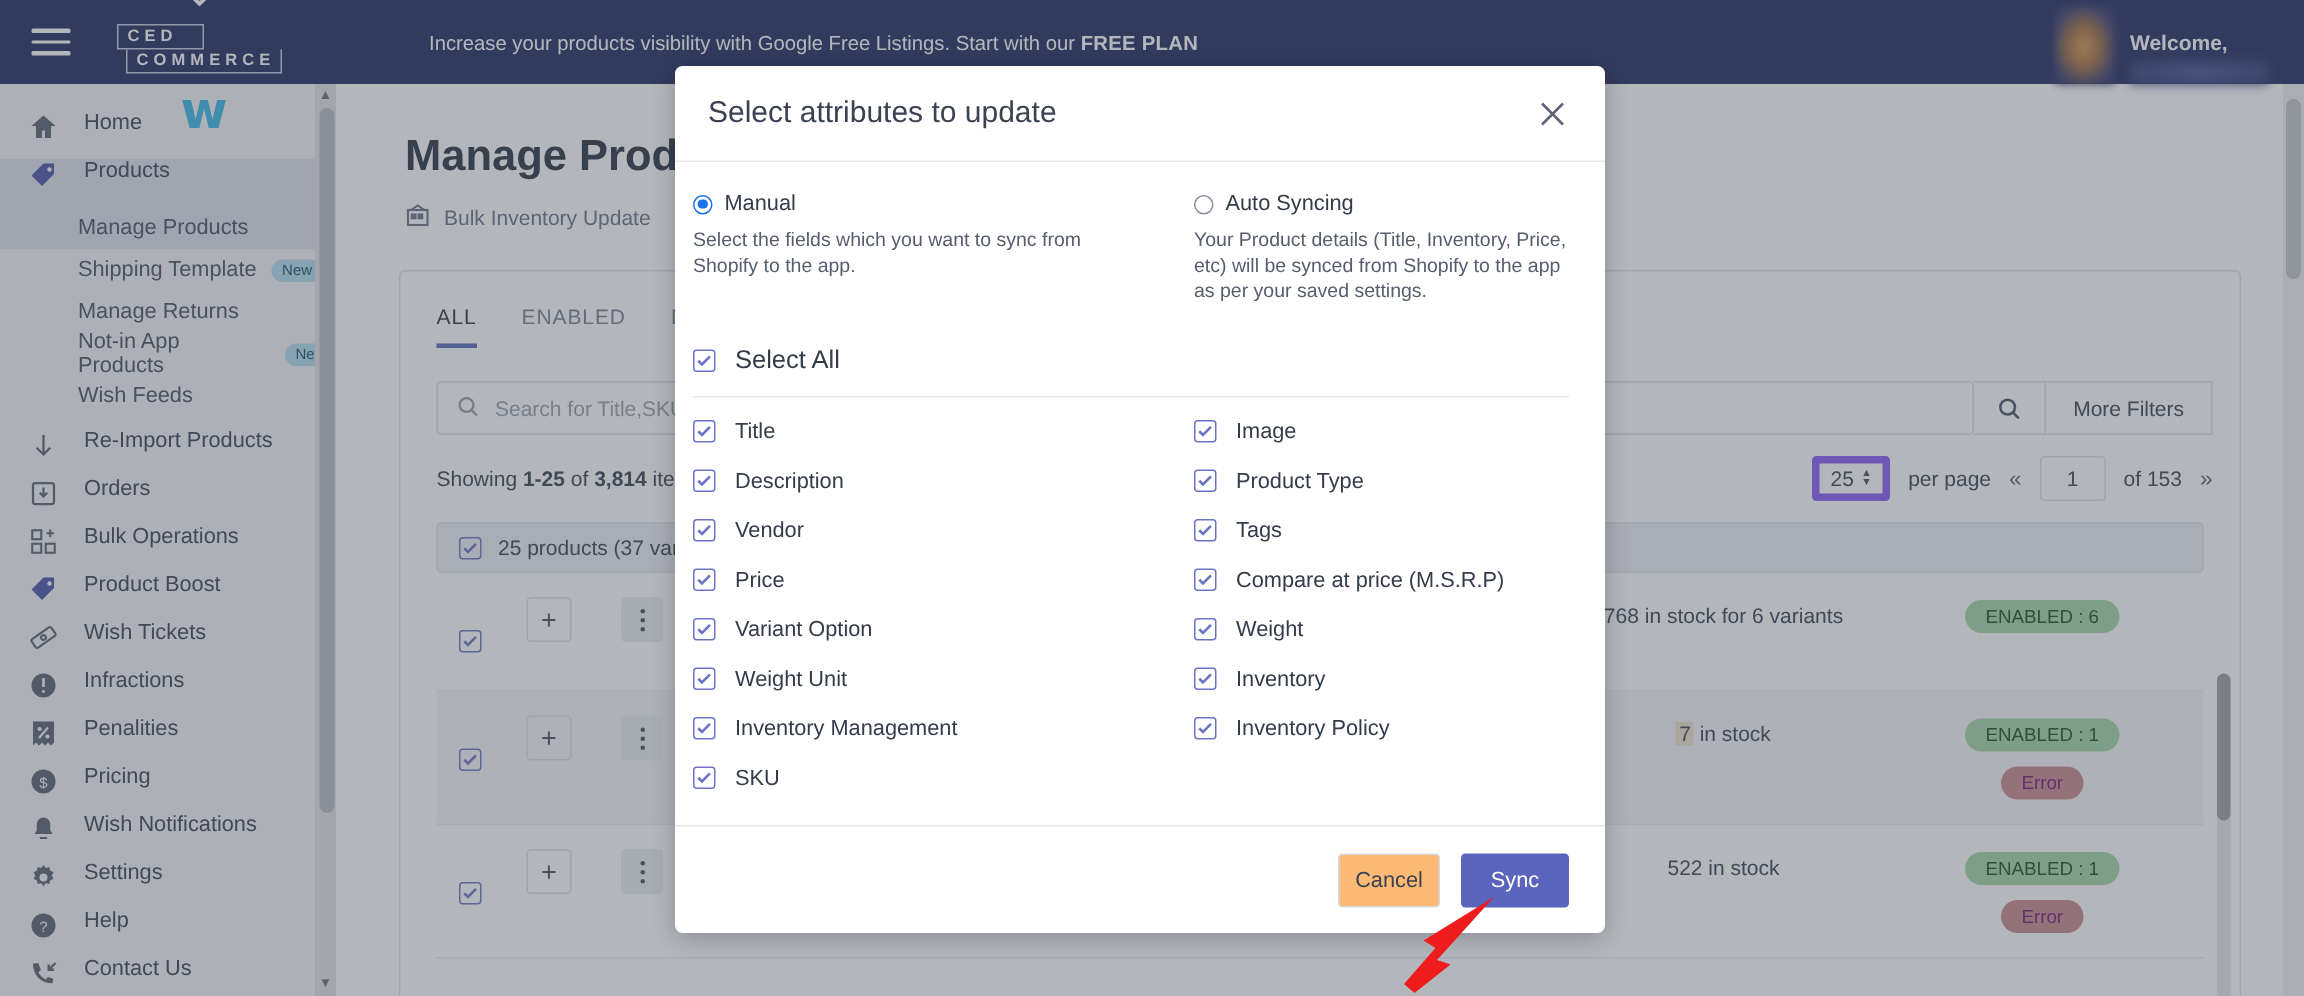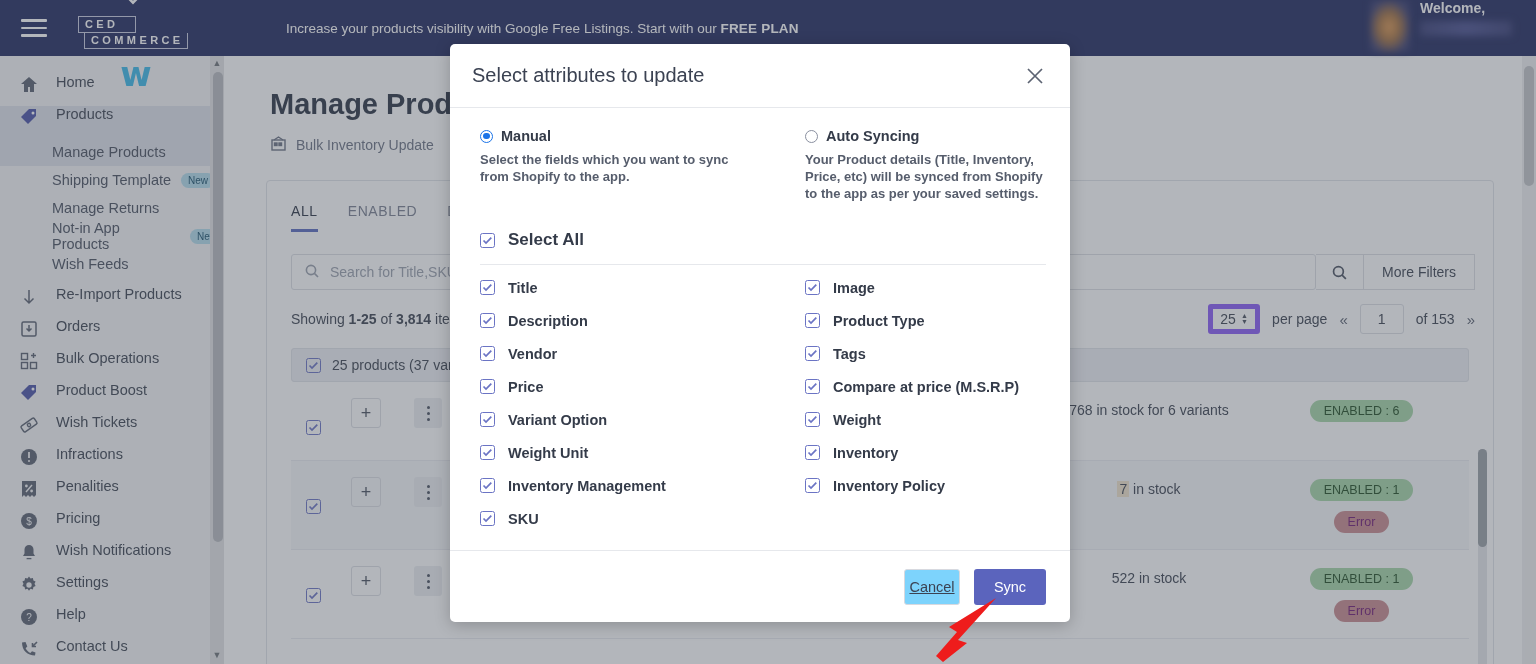--- a/index.html
+++ b/index.html
@@ -26,21 +26,21 @@
     border: 1.4px solid #c8cbe0; color: #fff; font-size: 11px; letter-spacing: 3.4px;
     padding: 2px 5px 2px 6px; font-weight: 600; line-height: 11px;
   }
   .ced-row.r1 { width: 58px; }
   .ced-row.r2 { width: 104px; margin-left: 6px; border-top: none; }
   .wish-w { color: #3bb9e8; font-size: 34px; font-weight: 700; line-height: 30px;
      font-family: "DejaVu Sans", sans-serif; margin-left: 6px; }
   .banner-text { color: #fff; font-size: 13.5px; margin-left: 98px; white-space: nowrap; }
   .banner-text b { font-weight: 700; letter-spacing: .2px; }
   .user-area { position: absolute; right: 24px; top: 0; height: 56px; display: flex;
-     align-items: flex-start; gap: 10px; }
+     align-items: flex-end; gap: 10px; }
   .avatar-blur {
     width: 40px; height: 52px; border-radius: 3px;
     background: radial-gradient(ellipse at 48% 52%, #e09a53 0%, #a4713f 36%, #3a3f73 72%, #2a2f63 100%);
     filter: blur(3px);
   }
   .welcome { color: #fff; font-size: 14px; font-weight: 600; line-height: 17px; }
   .welcome-blur { width: 92px; height: 15px; margin-top: 4px;
     background: linear-gradient(90deg,#3a4077,#4b5190,#3a4077); filter: blur(3.5px); border-radius: 2px; }
 
   
@@ -143,21 +143,21 @@
   .modal {
     position: absolute; left: 450px; top: 44px; width: 620px; height: 578px;
     background: #fff; border-radius: 5px; z-index: 20;
     box-shadow: 0 3px 16px rgba(0,0,0,.22);
     display: flex; flex-direction: column;
   }
   .modal-head { height: 64px; border-bottom: 1px solid #e6e8ec; display: flex;
      align-items: center; padding: 0 22px; }
   .modal-title { font-size: 20px; color: #3b4252; font-weight: 400; }
   .close-x { margin-left: auto; width: 26px; height: 26px; cursor: pointer; color: #5c6372; }
-  .modal-body { flex: 1; padding: 20px 24px 0 30px; font-weight: bold; }
+  .modal-body { flex: 1; padding: 20px 24px 0 12px; }
   .opts { display: flex; }
   .opt { width: 50%; padding-right: 18px; }
   .opt-head { display: flex; align-items: center; gap: 8px; font-size: 14.5px; color: #343b49; }
   .radio { width: 13px; height: 13px; border-radius: 50%; border: 1.6px solid #8a90a0;
     display: inline-block; position: relative; cursor: pointer; }
   .radio.on { border-color: #1a73e8; }
   .radio.on::after { content:''; position: absolute; inset: 2.2px; border-radius: 50%; background: #1a73e8; }
   .opt-desc { font-size: 13px; color: #565d6c; line-height: 17px; margin-top: 7px; }
   .opt.right { padding-left: 42px; padding-right: 0; }
 
@@ -169,21 +169,21 @@
   .col.right { padding-left: 42px; }
   .chk-row { display: flex; align-items: center; gap: 13px; height: 33px;
      font-size: 14.5px; color: #343b49; cursor: pointer; }
   .cbox { width: 15px; height: 15px; border: 1.6px solid #6b74c4; border-radius: 2.5px;
      position: relative; flex: 0 0 15px; }
   .cbox svg { position: absolute; left: 1px; top: 1px; }
   .modal-foot { height: 72px; border-top: 1px solid #e6e8ec; display: flex;
      align-items: center; justify-content: flex-end; gap: 14px; padding: 0 24px; }
   .btn { height: 36px; border-radius: 3px; font-size: 14.5px; cursor: pointer;
      display: flex; align-items: center; justify-content: center; }
-  .btn-cancel { border: 1px solid #d7d9df; background: #7dd3fc; color: #3b4252; width: 56px; text-decoration: underline; }
+  .btn-cancel { border: 1px solid #d7d9df; background: #fdba74; color: #3b4252; width: 68px; }
   .btn-sync { background: #5b64bd; color: #fff; width: 72px; }
 
   
   .cursor-arrow { position: absolute; left: 930px; top: 596px; z-index: 30; }
 </style>
 </head>
 <body>
 
 <div class="screen">
 

